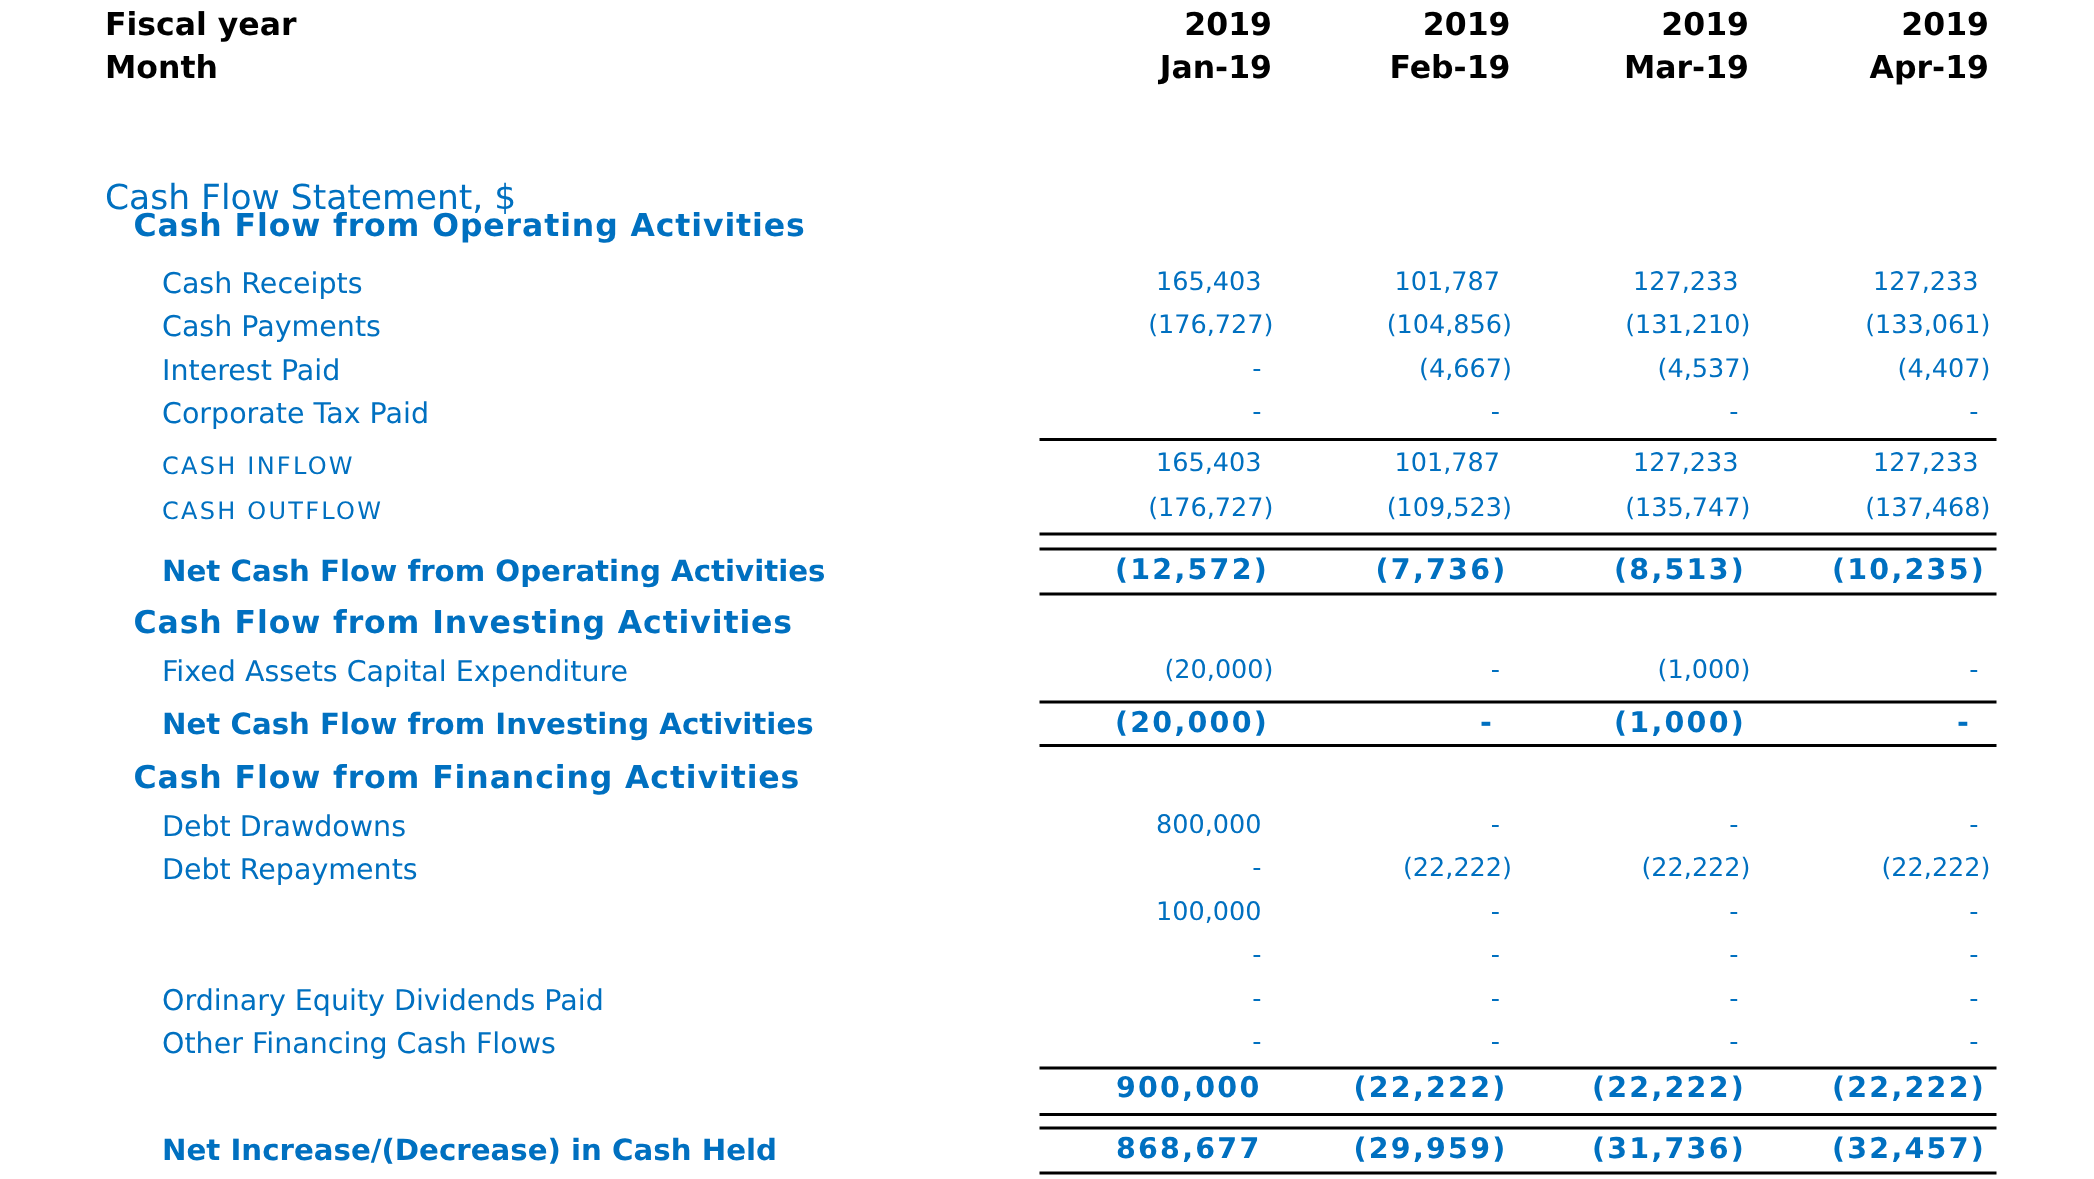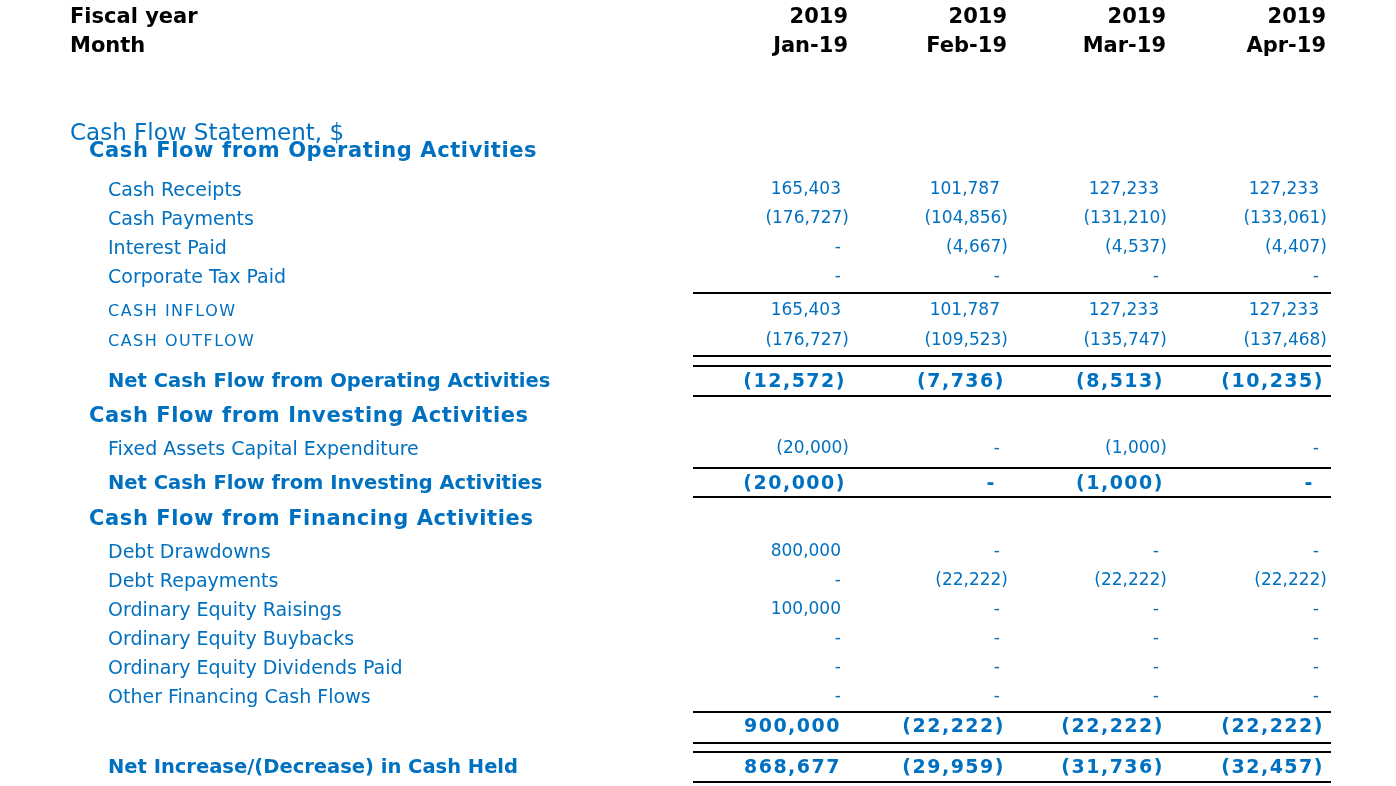--- a/index.html
+++ b/index.html
@@ -127,28 +127,26 @@
   <span class="val num" style="right:77px">-</span>
 </div>
 <div class="row" style="top:569px">
   <span class="lbl item" style="left:108px">Debt Repayments</span>
   <span class="val num" style="right:555px">-</span>
   <span class="val num" style="right:388px">(22,222)</span>
   <span class="val num" style="right:229px">(22,222)</span>
   <span class="val num" style="right:69px">(22,222)</span>
 </div>
 <div class="row" style="top:598px">
-  <span class="lbl item" style="left:108px">Ordinary Equity Raisings</span>
   <span class="val num" style="right:555px">100,000</span>
   <span class="val num" style="right:396px">-</span>
   <span class="val num" style="right:237px">-</span>
   <span class="val num" style="right:77px">-</span>
 </div>
 <div class="row" style="top:627px">
-  <span class="lbl item" style="left:108px">Ordinary Equity Buybacks</span>
   <span class="val num" style="right:555px">-</span>
   <span class="val num" style="right:396px">-</span>
   <span class="val num" style="right:237px">-</span>
   <span class="val num" style="right:77px">-</span>
 </div>
 <div class="row" style="top:656px">
   <span class="lbl item" style="left:108px">Ordinary Equity Dividends Paid</span>
   <span class="val num" style="right:555px">-</span>
   <span class="val num" style="right:396px">-</span>
   <span class="val num" style="right:237px">-</span>

